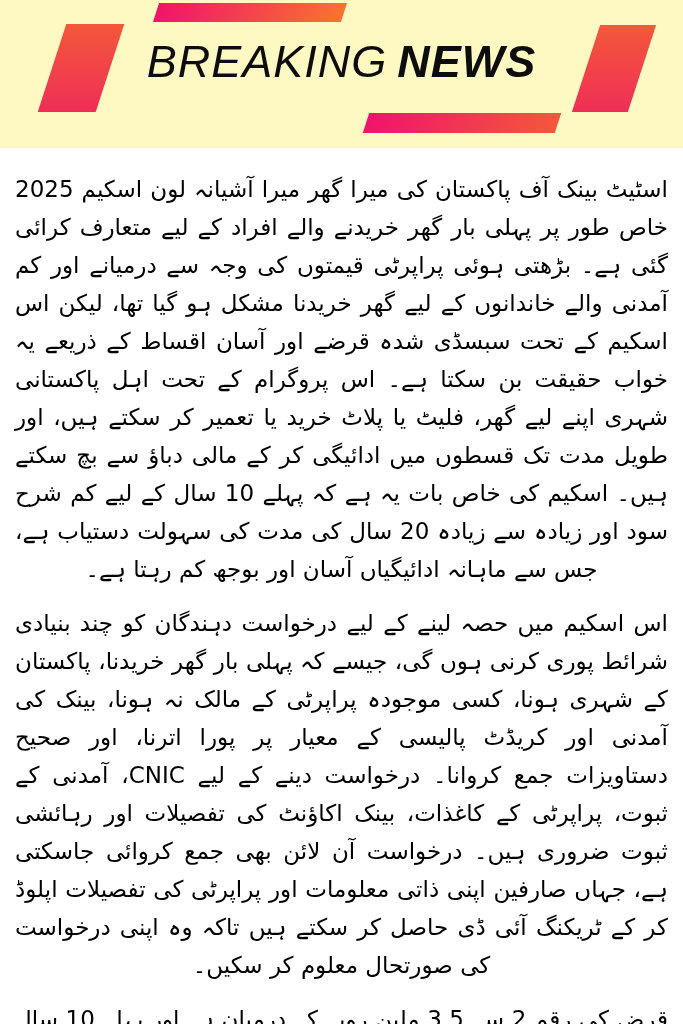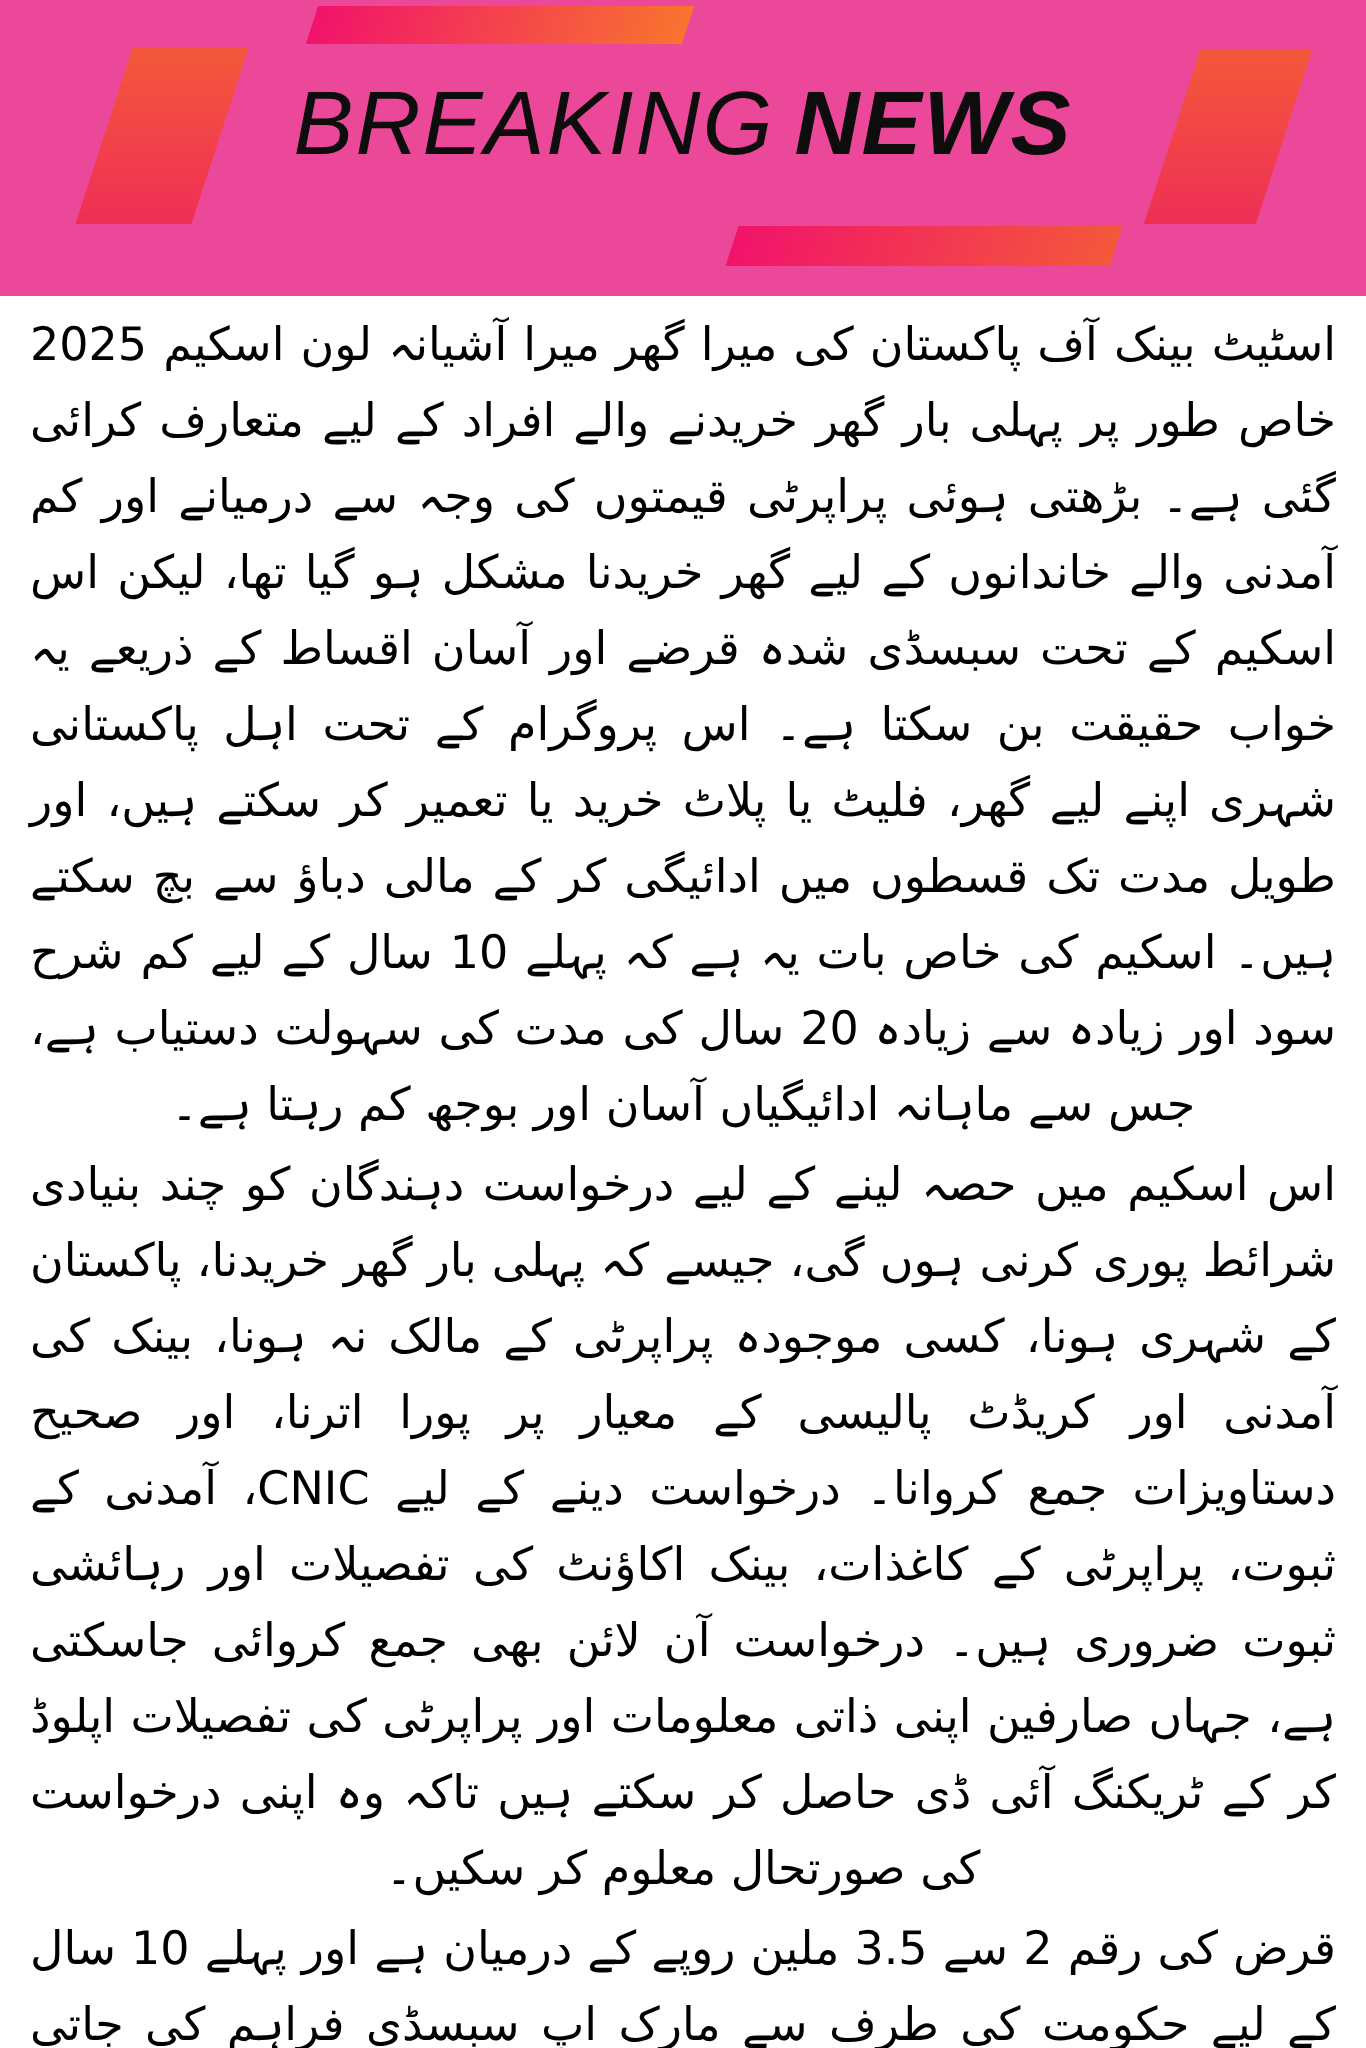--- a/index.html
+++ b/index.html
@@ -10,21 +10,21 @@
     background: #ffffff;
     overflow: hidden;
     font-family: "DejaVu Sans", sans-serif;
   }
 
   
   .banner {
     position: relative;
     width: 683px;
     height: 148px;
-    background: #ec4899;
+    background: #fef9c3;
   }
   .shape {
     position: absolute;
     transform: skewX(-18deg);
   }
   .shape.top-bar    { left: 156px; top: 3px;   width: 188px; height: 19px; }
   .shape.left-par   { left: 52px;  top: 24px;  width: 58px;  height: 88px; }
   .shape.right-par  { left: 586px; top: 25px;  width: 56px;  height: 87px; }
   .shape.bottom-bar { left: 366px; top: 113px; width: 192px; height: 20px; }
 
@@ -45,21 +45,21 @@
   .banner-title .t-regular { font-weight: 400; }
   .banner-title .t-bold    { font-weight: 800; margin-left: 10px; }
 
   
   .article {
     direction: rtl;
     padding: 6px 15px 0 15px;
     color: #000000;
   }
   .article p {
-    margin: 0 0 2px 0;
+    margin: 16px 0 2px 0;
     font-size: 23px;
     line-height: 38px;
     text-align: justify;
     text-align-last: center;
     font-family: "DejaVu Sans", sans-serif;
   }
 </style>
 </head>
 <body>
 

